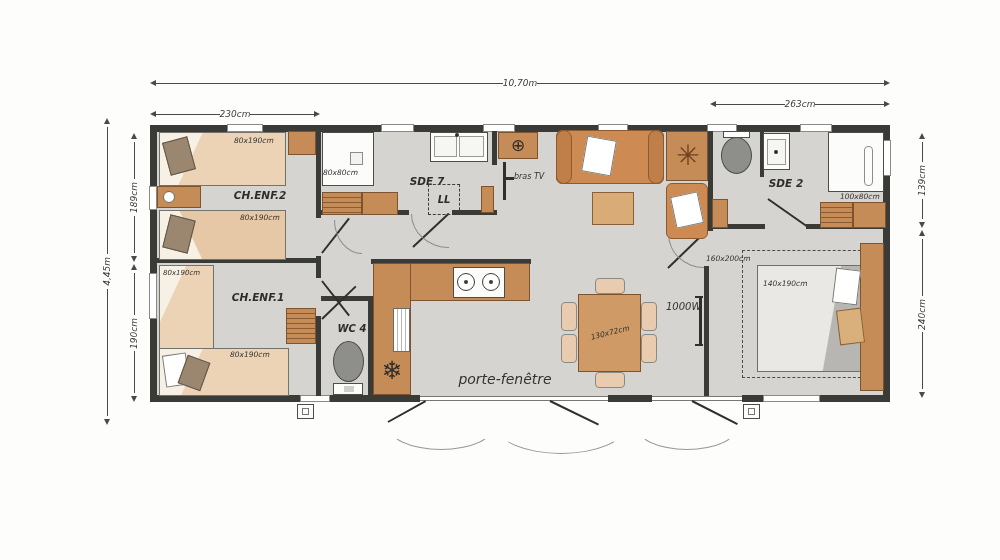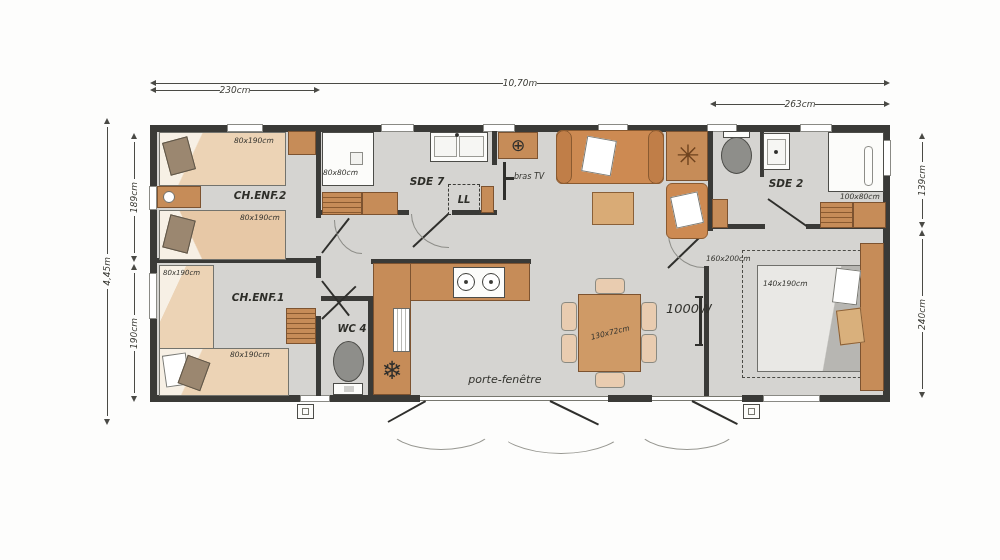--- a/index.html
+++ b/index.html
@@ -51,21 +51,21 @@
 
 <div id="stage">
 
   <div class="abs dim-h" style="left:150px;top:76px;width:740px;height:14px">
     <span class="ar-l"></span>
       <i class="ln"></i>
     <span class="dimlbl">10,70m</span>
     <i class="ln"></i>
       <span class="ar-r"></span>
   </div>
-  <div class="abs dim-h" style="left:150px;top:84px;width:170px;height:12px">
+  <div class="abs dim-h" style="left:150px;top:108px;width:170px;height:12px">
     <span class="ar-l"></span>
       <i class="ln"></i>
     <span class="dimlbl">230cm</span>
     <i class="ln"></i>
       <span class="ar-r"></span>
   </div>
   <div class="abs dim-h" style="left:710px;top:98px;width:180px;height:12px">
     <span class="ar-l"></span>
       <i class="ln"></i>
     <span class="dimlbl">263cm</span>
@@ -157,21 +157,21 @@
   <div class="abs leaf" style="left:668px;top:267px;width:51px;transform:rotate(-44deg)"></div>
   <div class="abs arc-bl" style="left:668px;top:234px;width:36px;height:34px"></div>
   <div class="abs leaf" style="left:768px;top:198px;width:47px;transform:rotate(35deg)"></div>
 
   <div class="abs leaf" style="left:388px;top:421px;width:43px;transform:rotate(-29deg)"></div>
   <div class="abs leaf" style="left:550px;top:400px;width:54px;transform:rotate(26deg)"></div>
   <div class="abs leaf" style="left:692px;top:400px;width:51px;transform:rotate(27deg)"></div>
   <div class="abs earc" style="left:386px;top:398px;width:110px;height:52px"></div>
   <div class="abs earc" style="left:496px;top:398px;width:130px;height:56px"></div>
   <div class="abs earc" style="left:634px;top:398px;width:106px;height:52px"></div>
-  <div class="abs lbl ctr" style="left:450px;top:374px;width:110px;height:10px;font-size:11px">porte-fenêtre</div>
+  <div class="abs lbl ctr" style="left:450px;top:374px;width:110px;height:10px;font-size:14px">porte-fenêtre</div>
 
   <div class="abs bed fold" style="left:159px;top:132px;width:127px;height:54px"></div>
   <div class="abs pilb" style="left:166px;top:139px;width:26px;height:34px;transform:rotate(-15deg)"></div>
   <div class="abs lbl" style="left:234px;top:136px">80x190cm</div>
   <div class="abs wood" style="left:157px;top:186px;width:44px;height:22px"></div>
   <div class="abs" style="left:163px;top:191px;width:12px;height:12px;border-radius:50%;background:#fff;border:1px solid #6b6b66"></div>
   <div class="abs bed fold2" style="left:159px;top:210px;width:127px;height:50px"></div>
   <div class="abs pilb" style="left:166px;top:217px;width:26px;height:34px;transform:rotate(14deg)"></div>
   <div class="abs lbl" style="left:240px;top:213px">80x190cm</div>
   <div class="abs wood" style="left:288px;top:131px;width:28px;height:24px"></div>
@@ -189,21 +189,21 @@
   <div class="abs white" style="left:322px;top:132px;width:52px;height:54px"></div>
   <div class="abs" style="left:350px;top:152px;width:13px;height:13px;border:1px solid #8d8d88;background:#f2f2ef"></div>
   <div class="abs lbl" style="left:323px;top:168px">80x80cm</div>
   <div class="abs drw" style="left:322px;top:192px;width:40px;height:23px"></div>
   <div class="abs wood" style="left:362px;top:192px;width:36px;height:23px"></div>
   <div class="abs white" style="left:430px;top:132px;width:58px;height:30px"></div>
   <div class="abs" style="left:434px;top:136px;width:23px;height:21px;border:1px solid #9a9a94;background:#f6f6f3"></div>
   <div class="abs" style="left:459px;top:136px;width:25px;height:21px;border:1px solid #9a9a94;background:#f6f6f3"></div>
   <div class="abs dot" style="left:455px;top:133px"></div>
   <div class="abs rlbl ctr" style="left:404px;top:174px;width:46px;height:13px">SDE 7</div>
-  <div class="abs ctr" style="left:448px;top:184px;width:32px;height:31px;border:1.6px dashed #3c3c38">
+  <div class="abs ctr" style="left:428px;top:184px;width:32px;height:31px;border:1.6px dashed #3c3c38">
     <span class="rlbl" style="font-size:10px">LL</span>
   </div>
   <div class="abs wood" style="left:481px;top:186px;width:13px;height:27px"></div>
 
   <div class="abs rlbl ctr" style="left:330px;top:322px;width:44px;height:12px;font-size:10px">WC 4</div>
   <div class="abs gray-it" style="left:333px;top:341px;width:31px;height:41px"></div>
   <div class="abs white" style="left:333px;top:383px;width:30px;height:12px"></div>
   <div class="abs" style="left:344px;top:386px;width:10px;height:6px;background:#cfcfcc"></div>
 
   <div class="abs wood" style="left:373px;top:263px;width:157px;height:38px"></div>
@@ -230,21 +230,21 @@
   <div class="abs pil" style="left:584px;top:138px;width:30px;height:36px;transform:rotate(10deg)"></div>
   <div class="abs wood" style="left:666px;top:131px;width:42px;height:50px"></div>
   <div class="abs ctr icon" style="left:672px;top:136px;width:32px;height:40px;font-size:28px;color:#6f431e">✳</div>
   <div class="abs orange" style="left:666px;top:183px;width:42px;height:56px;border-radius:6px"></div>
   <div class="abs pil" style="left:673px;top:194px;width:28px;height:32px;transform:rotate(-12deg)"></div>
   <div class="abs woodl" style="left:592px;top:192px;width:42px;height:33px"></div>
 
   <div class="abs" style="left:699px;top:296px;width:3px;height:50px;background:#2f2f2c"></div>
   <div class="abs" style="left:695px;top:296px;width:8px;height:2px;background:#2f2f2c"></div>
   <div class="abs" style="left:695px;top:344px;width:8px;height:2px;background:#2f2f2c"></div>
-  <div class="abs lbl" style="left:666px;top:301px;font-size:13px">1000W</div>
+  <div class="abs lbl" style="left:666px;top:301px;font-size:10px">1000W</div>
 
   <div class="abs wood" style="left:578px;top:294px;width:63px;height:78px;background:#cf9a66"></div>
   <div class="abs lbl ctr" style="left:582px;top:326px;width:56px;height:12px;transform:rotate(-14deg)">130x72cm</div>
   <div class="abs chair" style="left:595px;top:278px;width:30px;height:16px"></div>
   <div class="abs chair" style="left:595px;top:372px;width:30px;height:16px"></div>
   <div class="abs chair" style="left:561px;top:302px;width:16px;height:29px"></div>
   <div class="abs chair" style="left:561px;top:334px;width:16px;height:29px"></div>
   <div class="abs chair" style="left:641px;top:302px;width:16px;height:29px"></div>
   <div class="abs chair" style="left:641px;top:334px;width:16px;height:29px"></div>
 

